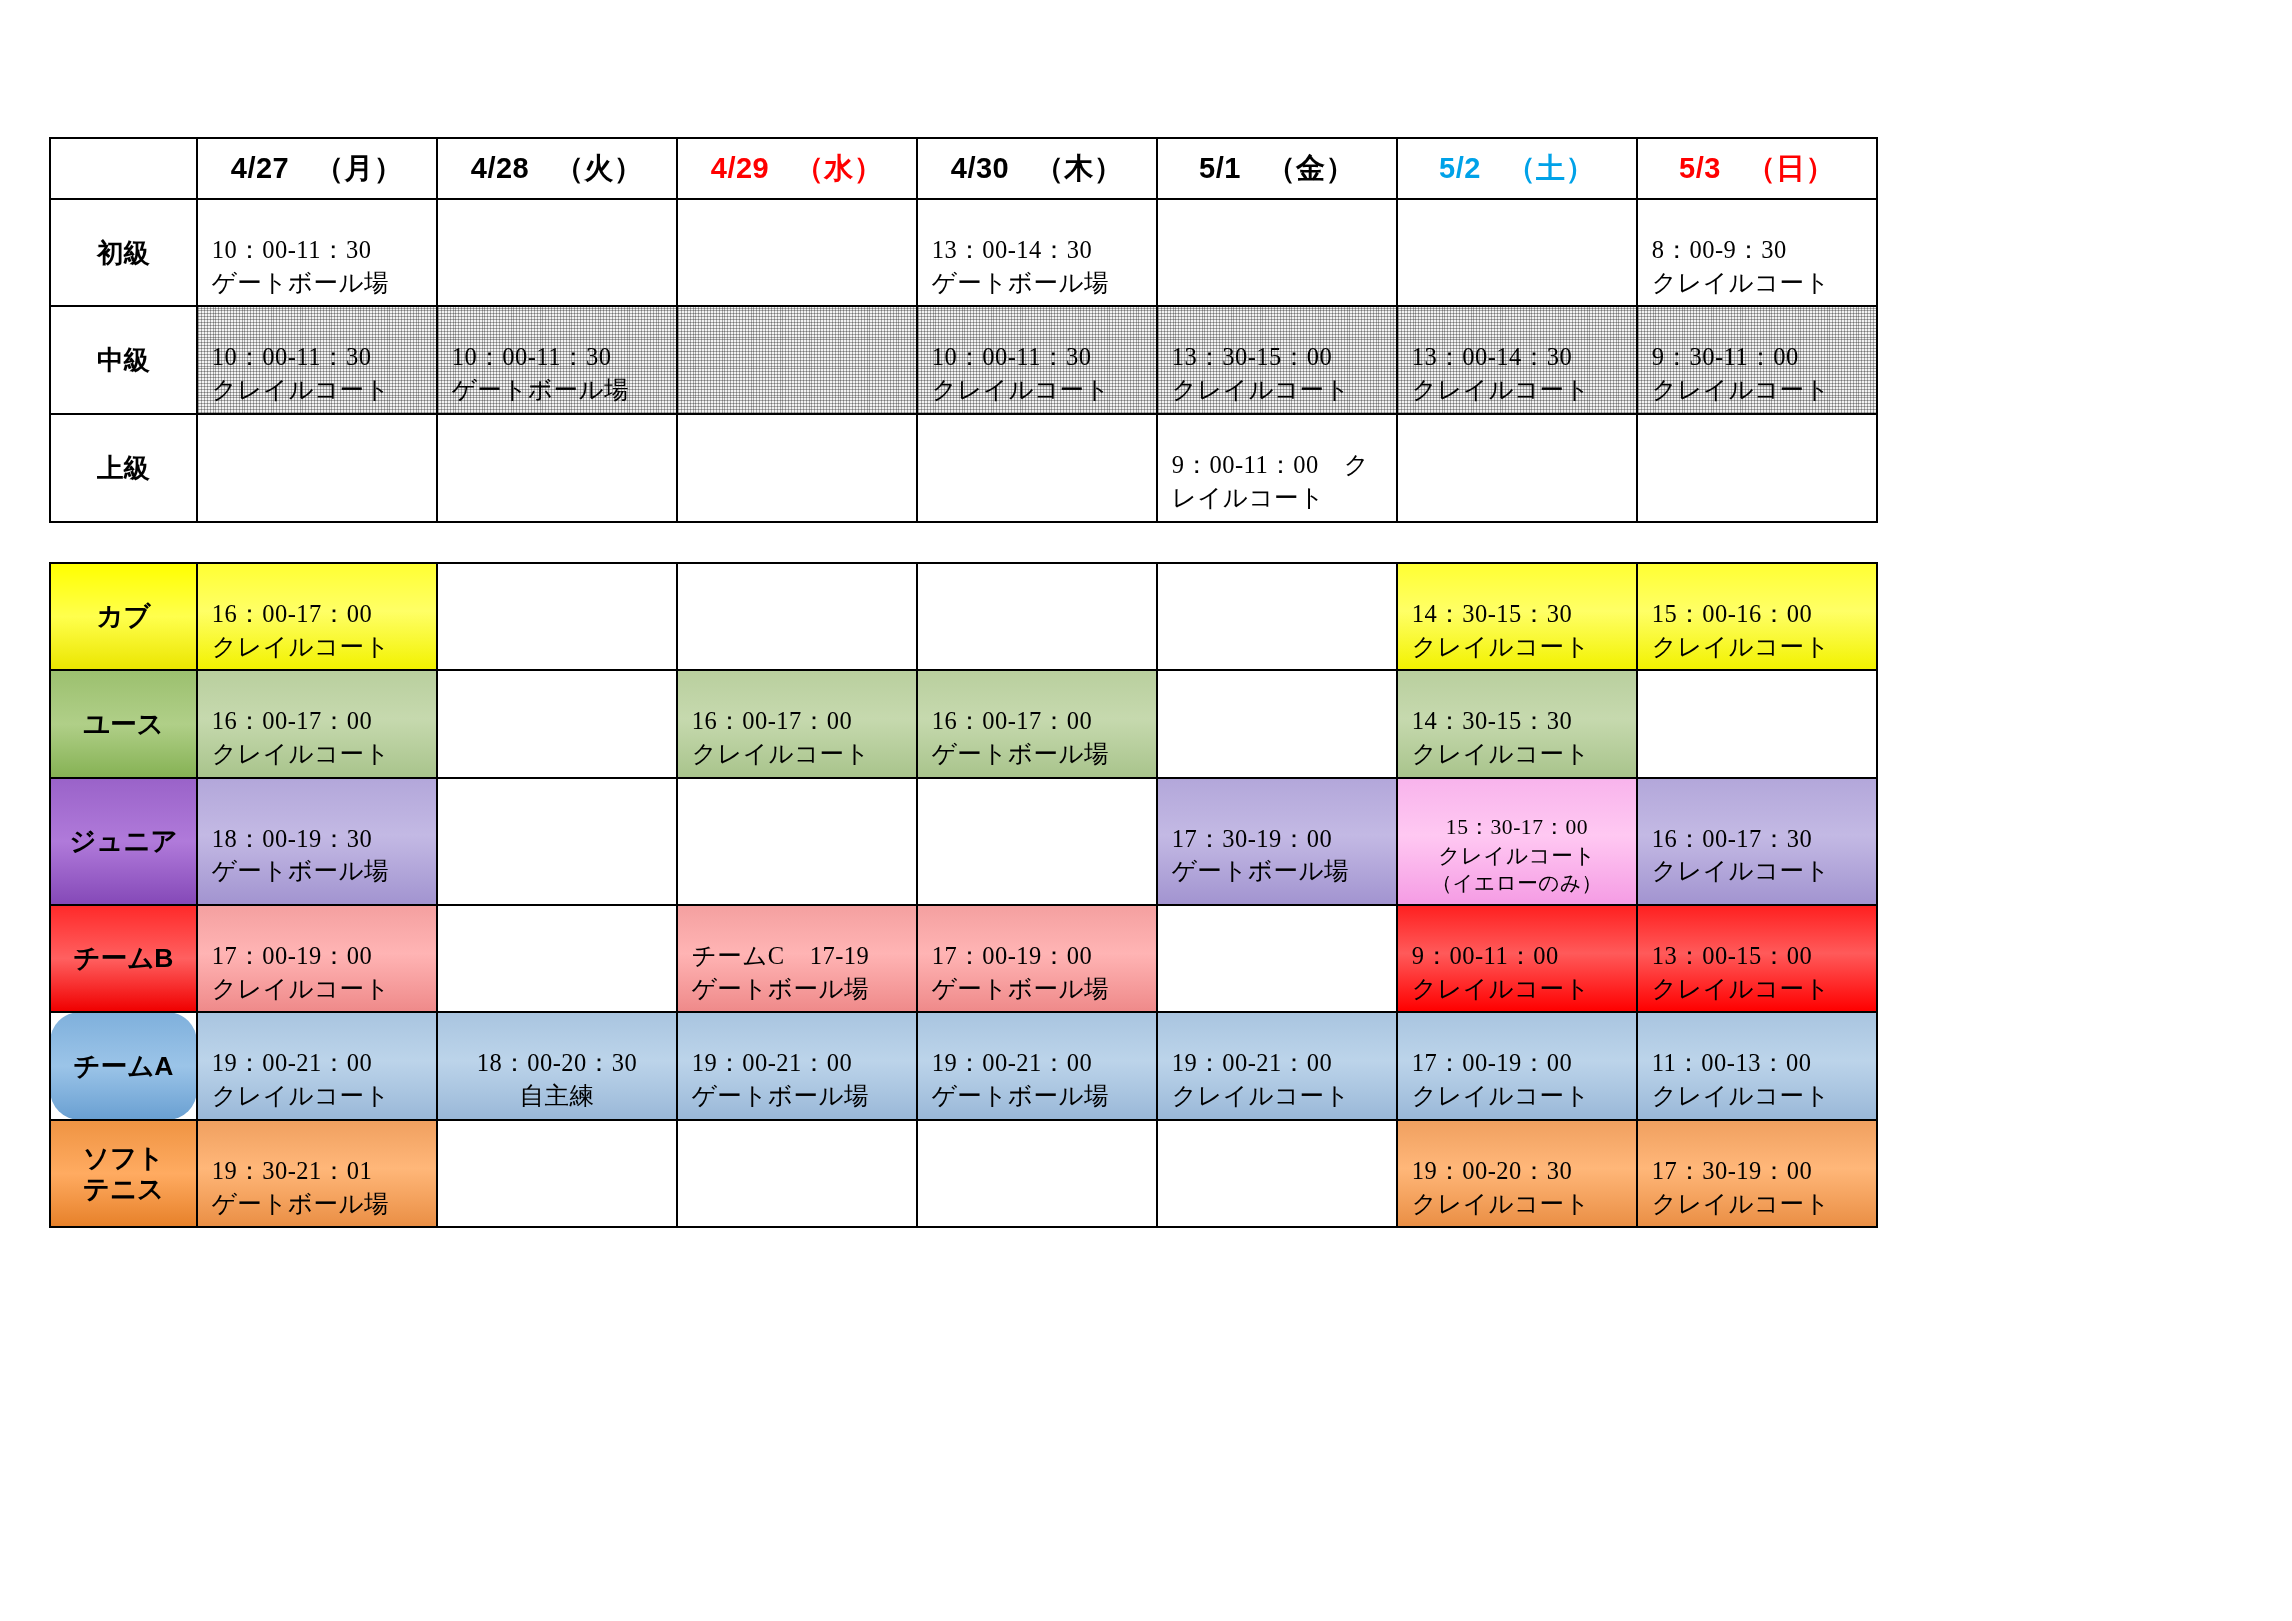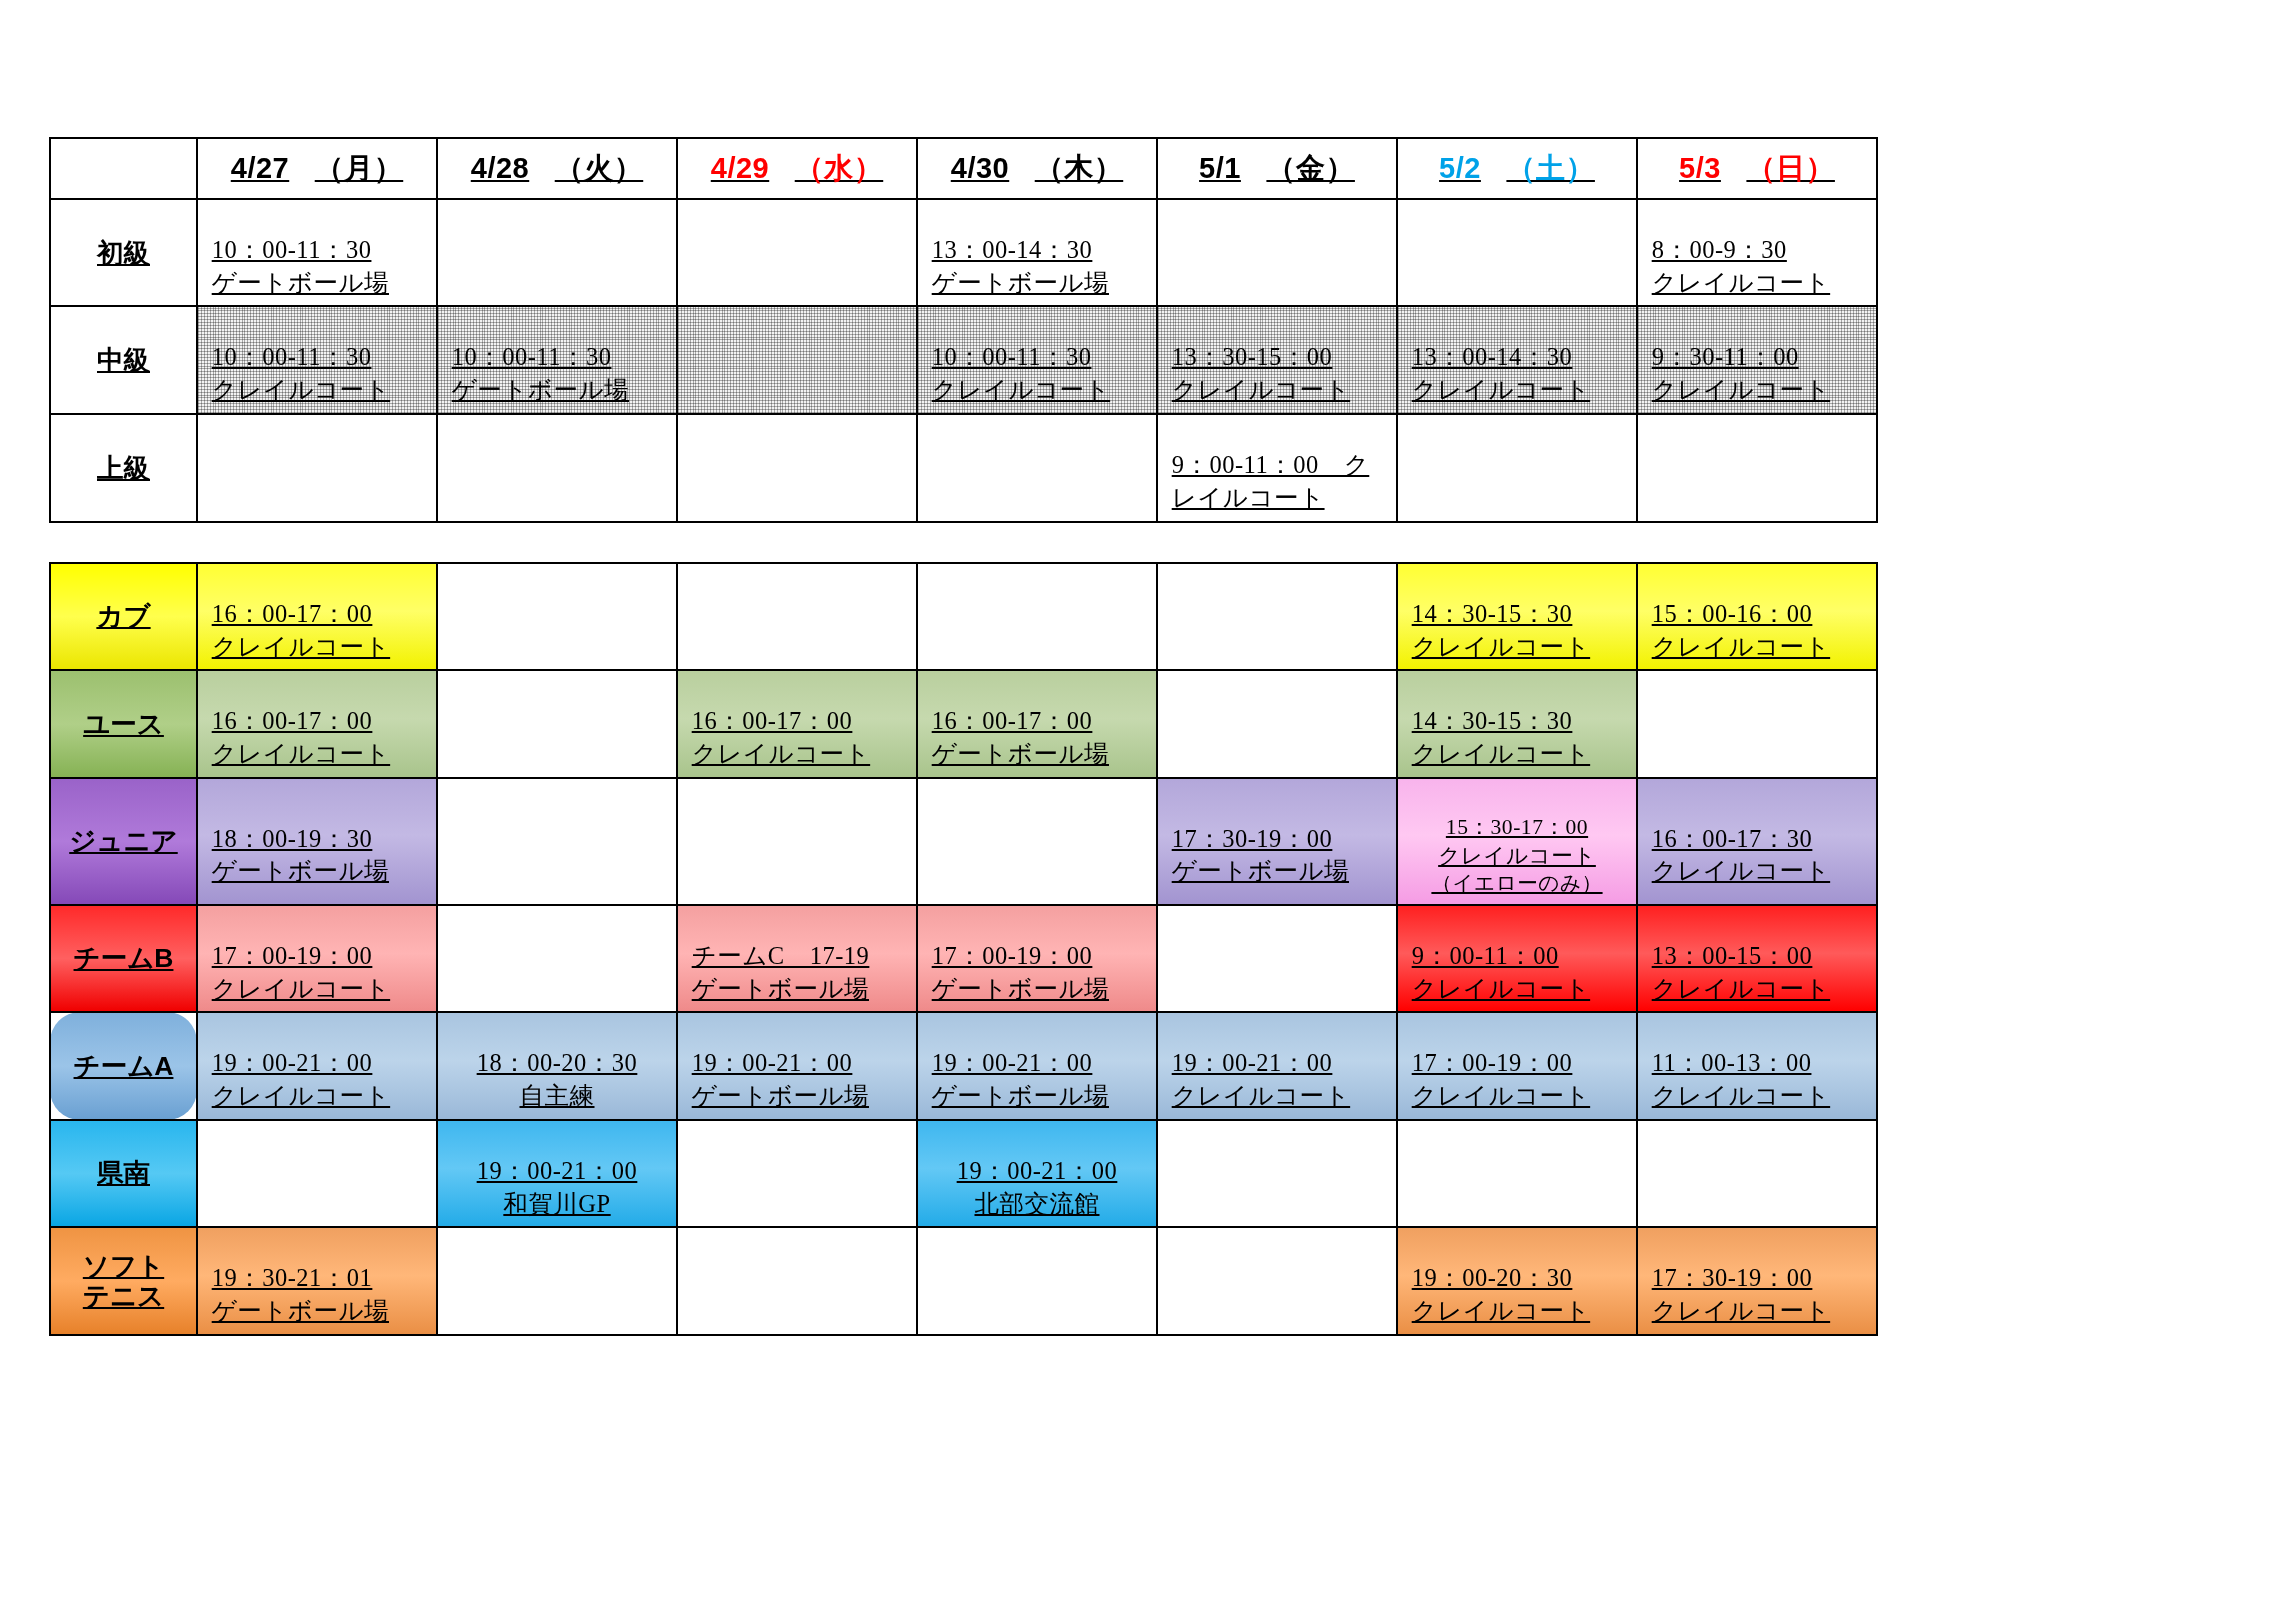--- a/index.html
+++ b/index.html
@@ -12,21 +12,20 @@
     height: 1621px;
     font-family: "Liberation Sans", sans-serif;
     -webkit-font-smoothing: antialiased;
   }
   .page {
     position: relative;
     width: 2293px;
     height: 1621px;
     box-sizing: border-box;
     padding: 137px 0 0 49px;
-    text-decoration: underline;
   }
   table {
     border-collapse: collapse;
     table-layout: fixed;
   }
   table.sched {
     border: 2.9px solid #000;
   }
   table.sched td, table.sched th {
     border: 2px solid #000;
@@ -307,34 +306,20 @@
             <div class="cellbox"><span class="l1">19：00-21：00</span><span class="l2">クレイルコート</span></div>
           </td>
           <td class="fill-ateam">
             <div class="cellbox"><span class="l1">17：00-19：00</span><span class="l2">クレイルコート</span></div>
           </td>
           <td class="fill-ateam">
             <div class="cellbox"><span class="l1">11：00-13：00</span><span class="l2">クレイルコート</span></div>
           </td>
         </tr>
         <tr class="r-team">
-          <td class="team-label lbl-kennan">県南</td>
-          <td class="blank"></td>
-          <td class="fill-kennan">
-            <div class="cellbox center"><span class="l1">19：00-21：00</span><span class="l2">和賀川GP</span></div>
-          </td>
-          <td class="blank"></td>
-          <td class="fill-kennan">
-            <div class="cellbox center"><span class="l1">19：00-21：00</span><span class="l2">北部交流館</span></div>
-          </td>
-          <td class="blank"></td>
-          <td class="blank"></td>
-          <td class="blank"></td>
-        </tr>
-        <tr class="r-team">
           <td class="team-label lbl-soft">ソフト
 テニス</td>
           <td class="fill-soft">
             <div class="cellbox"><span class="l1">19：30-21：01</span><span class="l2">ゲートボール場</span></div>
           </td>
           <td class="blank"></td>
           <td class="blank"></td>
           <td class="blank"></td>
           <td class="blank"></td>
           <td class="fill-soft">

